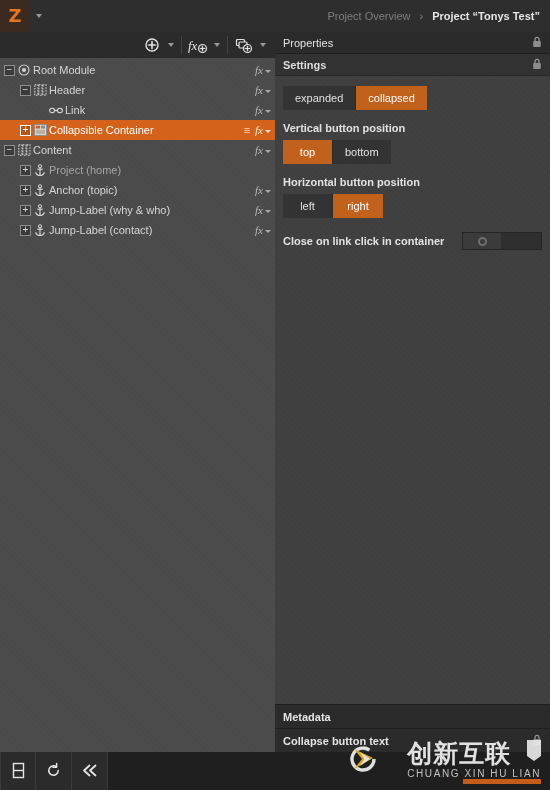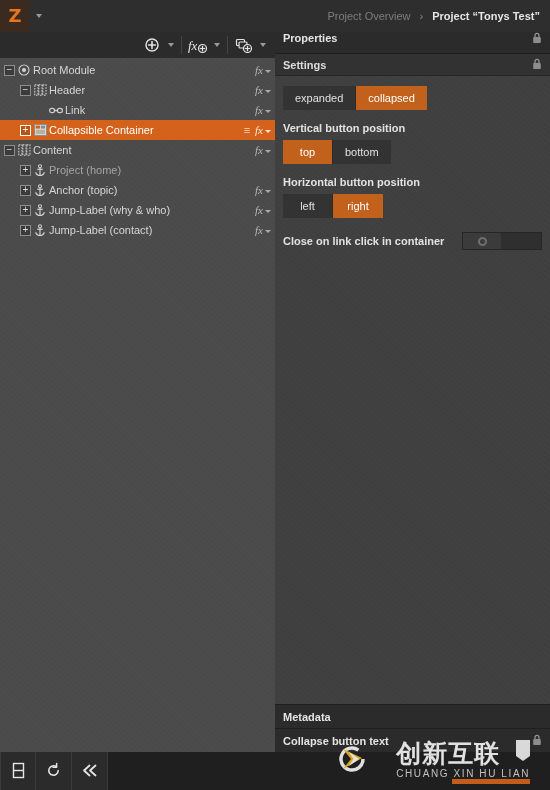--- a/index.html
+++ b/index.html
@@ -50,22 +50,22 @@
   .row-right { margin-left: auto; display: flex; align-items: center; gap: 5px; }
   .hamb { color: #ffd9be; font-size: 11px; letter-spacing: 0; }
   .fx { font-family: "Liberation Serif", serif; font-style: italic; font-size: 11px; color: #b9b9b9; }
   .row.sel .fx { color: #ffe9da; }
   .fxcaret { width: 0; height: 0; border-left: 3px solid transparent; border-right: 3px solid transparent; border-top: 3px solid #a9a9a9; display: inline-block; margin-left: 2px; vertical-align: middle; }
   .row.sel .fxcaret { border-top-color: #ffe9da; }
 
   
   .right { width: 275px; display: flex; flex-direction: column; background: #3f3f3f; min-height: 0;
            background-image: repeating-linear-gradient(45deg, rgba(255,255,255,.012) 0 2px, transparent 2px 4px); }
-  .sec-head { height: 22px; background: #2b2b2b; border-bottom: 1px solid #1f1f1f; display: flex; 
-              padding: 0 8px; font-weight: bold; font-size: 11px; color: #e4e4e4; flex: 0 0 22px; }
+  .sec-head { height: 22px; background: #2b2b2b; border-bottom: 1px solid #1f1f1f; display: flex; align-items: center;
+              padding: 0 8px; font-weight: normal; font-size: 11px; color: #e4e4e4; flex: 0 0 22px; }
   .sec-head .lock { margin-left: auto; }
   .sec-sub { height: 22px; background: #323232; border-bottom: 1px solid #262626; display: flex; align-items: center;
              padding: 0 8px; font-weight: bold; font-size: 11px; color: #dddddd; flex: 0 0 22px; }
   .sec-sub .lock { margin-left: auto; }
   .props { flex: 1; padding: 10px 0 0 0; min-height: 0; overflow: hidden; }
   .fgroup { padding: 0 8px 0 8px; margin-bottom: 12px; }
   .flabel { font-weight: bold; font-size: 11px; color: #e2e2e2; margin-bottom: 6px; display: block; }
   .seg { display: inline-flex; }
   .seg > div { height: 24px; min-width: 50px; padding: 0 12px; display: flex; align-items: center; justify-content: center;
                background: #333333; color: #e0e0e0; font-size: 11px; border-right: 1px solid #2a2a2a; }
@@ -90,21 +90,21 @@
               padding: 0 8px; font-weight: bold; font-size: 11px; color: #e4e4e4; flex: 0 0 24px; }
   .sec-foot .lock { margin-left: auto; }
 
   
   .bottombar { height: 38px; background: #2b2b2b; display: flex; align-items: stretch; flex: 0 0 38px; position: relative; }
   .bbtn { width: 36px; display: flex; align-items: center; justify-content: center; border-right: 1px solid #3b3b3b; color: #e6e6e6; }
   .bbtn:first-child { border-left: 1px solid #3b3b3b; }
   .bottom-rest { flex: 1; background: #1f1f1f; }
 
   
-  .wm { position: absolute; right: 20px; bottom: 6px; display: flex; align-items: center; gap: 21px; pointer-events: none; opacity: .92; }
+  .wm { position: absolute; right: 9px; bottom: 6px; display: flex; align-items: center; gap: 21px; pointer-events: none; opacity: .92; }
   .wm-txt { display: flex; flex-direction: column; line-height: 1; }
   .wm-cn { font-size: 25px; font-weight: bold; color: #f2f2f2; letter-spacing: 1px; font-family: "DejaVu Sans", sans-serif; }
   .wm-py { font-size: 10px; color: #cfcfcf; letter-spacing: 1.6px; margin-top: 3px; }
   .wm-tab { position: absolute; right: 0; bottom: 28px; width: 14px; height: 16px; background: #e8e8e8; }
   .wm-tab::after { content: ''; position: absolute; left: 0; bottom: -5px; border-left: 7px solid transparent; border-right: 7px solid transparent; border-top: 5px solid #e8e8e8; }
   .wm-bar { position: absolute; right: 0; bottom: 0; width: 78px; height: 5px; background: #d4621a; }
 </style>
 </head>
 <body>
 

